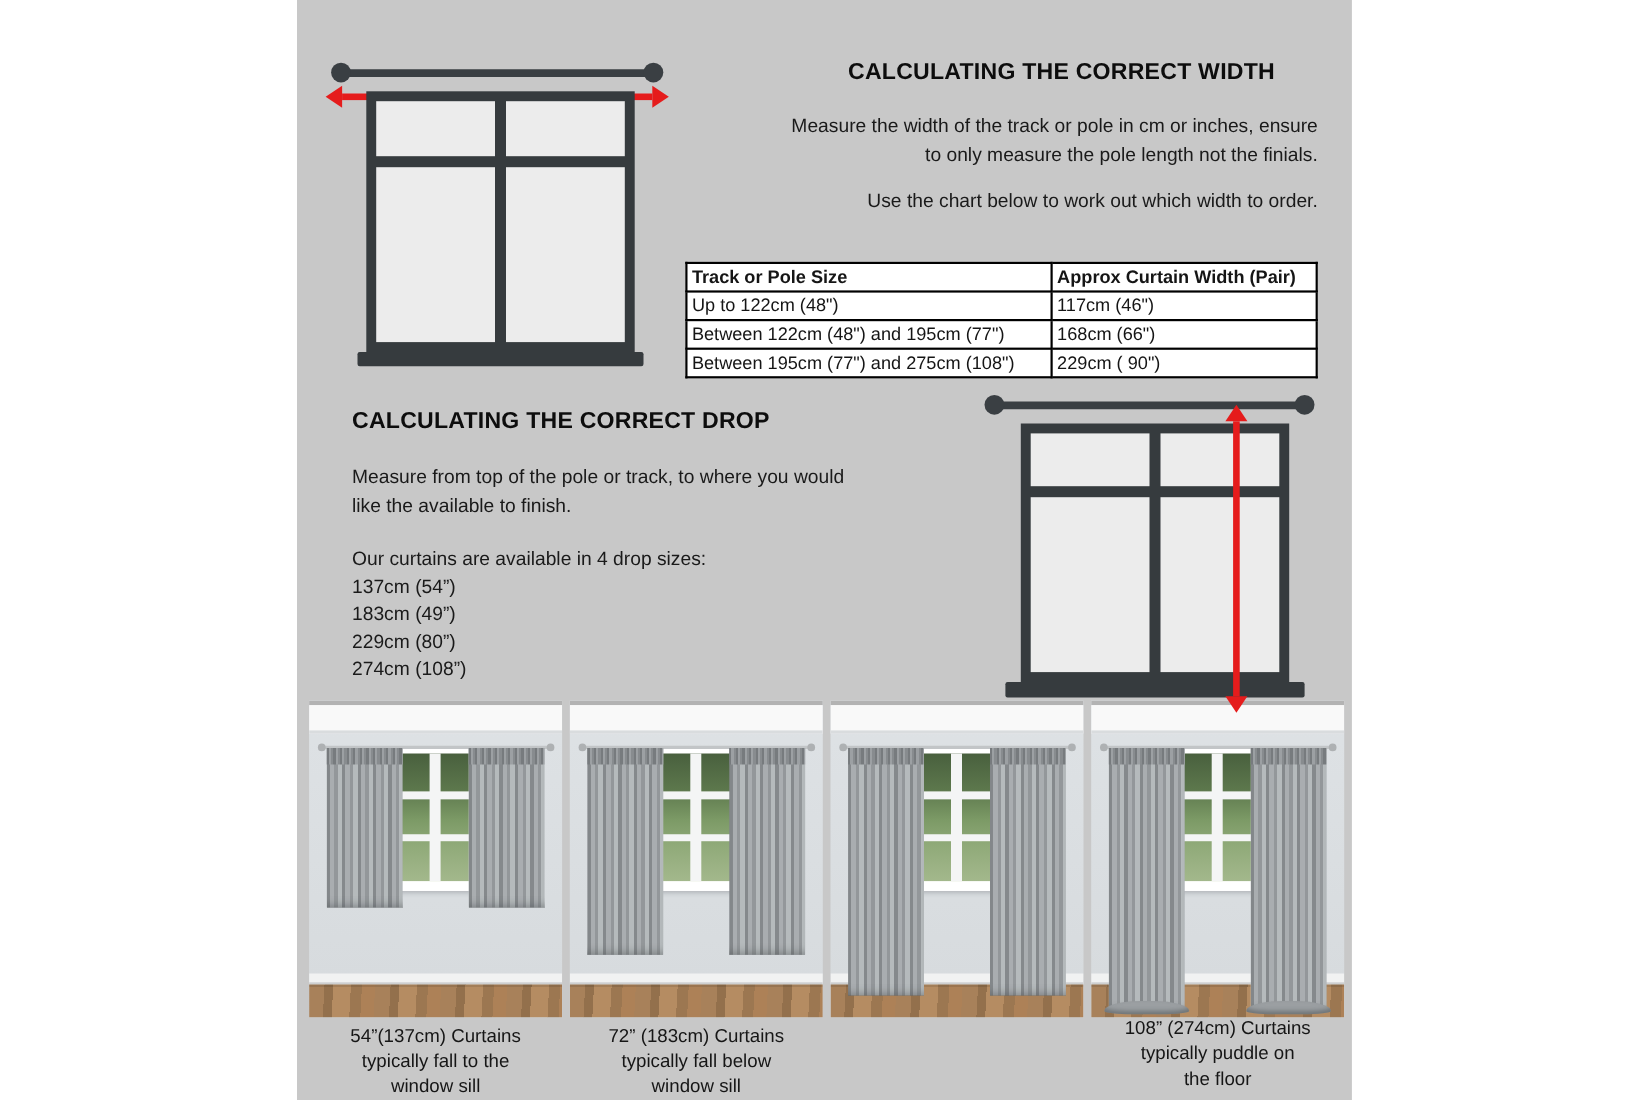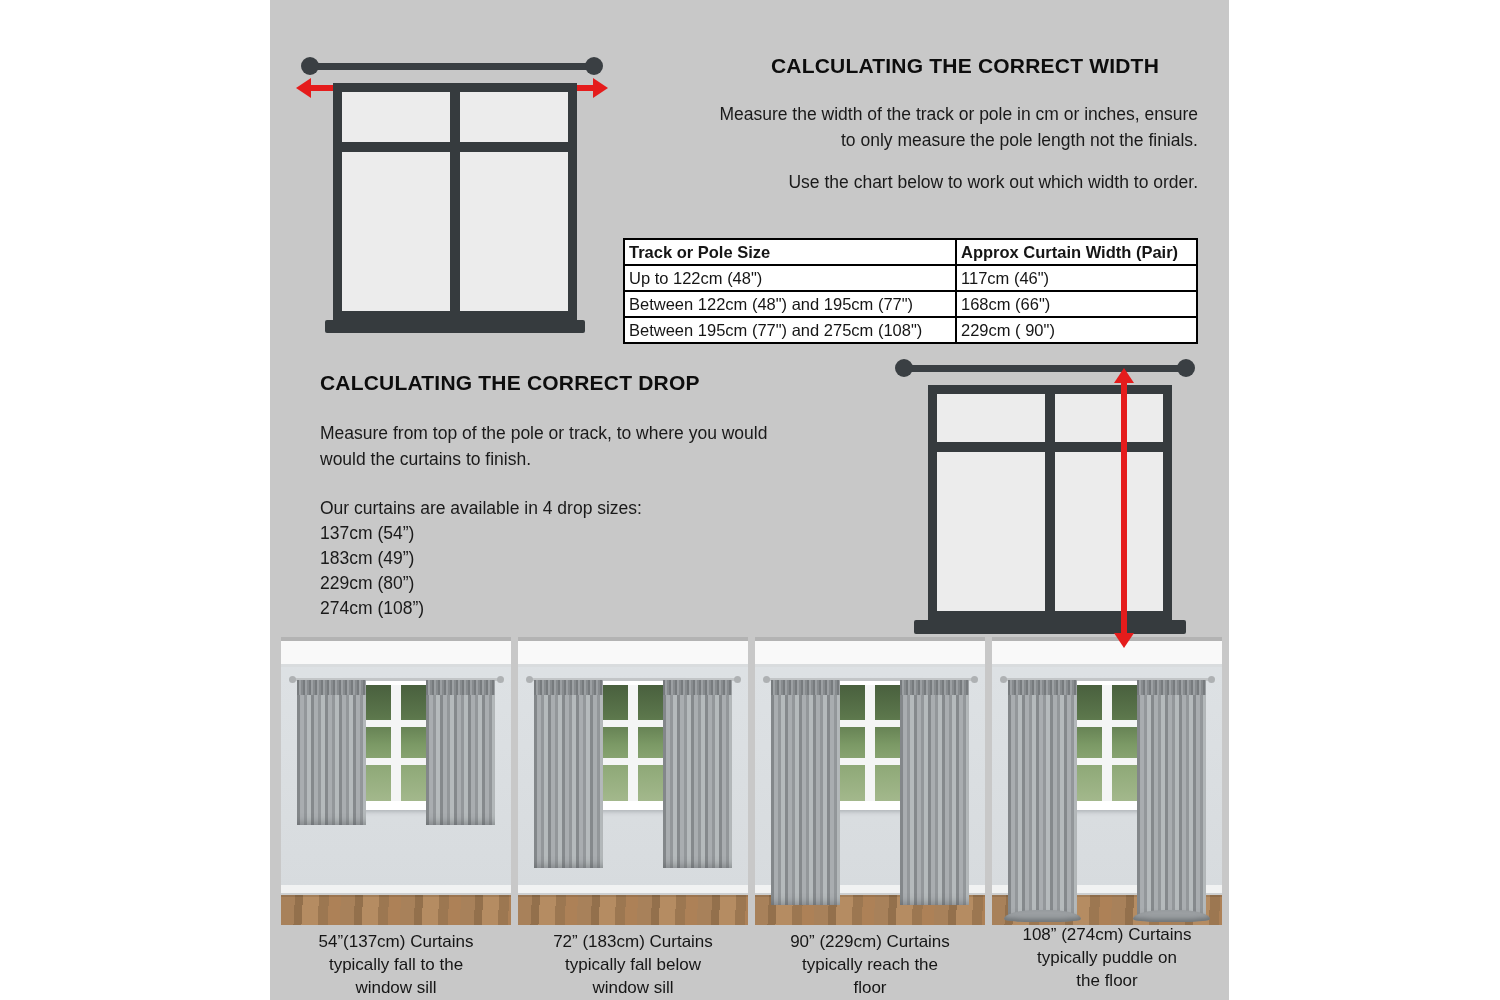--- a/index.html
+++ b/index.html
@@ -130,21 +130,21 @@
       <tr>
         <td>Between 195cm (77") and 275cm (108")</td>
         <td>229cm ( 90")</td>
       </tr>
     </tbody>
       </table>
 
     <div class="h-title" style="left:50px;top:371px;">CALCULATING THE CORRECT DROP</div>
     <div class="body-txt" style="left:50px;top:420px;width:570px;">
       <span>Measure from top of the pole or track, to where you would</span><br>
-      <span>would the curtains to finish.</span>
+      <span>like the available to finish.</span>
     </div>
     <div class="body-txt" style="left:50px;top:495px;width:570px;">Our curtains are available in 4 drop sizes:</div>
     <div class="body-txt" style="left:50px;top:521px;width:570px;line-height:25px;">
       <span style="display:block;">137cm (54”)</span>
       <span style="display:block;">183cm (49”)</span>
       <span style="display:block;">229cm (80”)</span>
       <span style="display:block;">274cm (108”)</span>
     </div>
 
     <div>
@@ -213,25 +213,20 @@
     <div class="caption" style="left:6px;top:930px;">
       <span>54”(137cm) Curtains</span>
       <span>typically fall to the</span>
       <span>window sill</span>
     </div>
     <div class="caption" style="left:243px;top:930px;">
       <span>72” (183cm) Curtains</span>
       <span>typically fall below</span>
       <span>window sill</span>
     </div>
-    <div class="caption" style="left:480px;top:930px;">
-      <span>90” (229cm) Curtains</span>
-      <span>typically reach the</span>
-      <span>floor</span>
-    </div>
     <div class="caption" style="left:717px;top:899px;margin-top:24px;">
       <span>108” (274cm) Curtains</span>
       <span>typically puddle on</span>
       <span>the floor</span>
     </div>
 
   </div>
 </div>
 
 </body></html>

